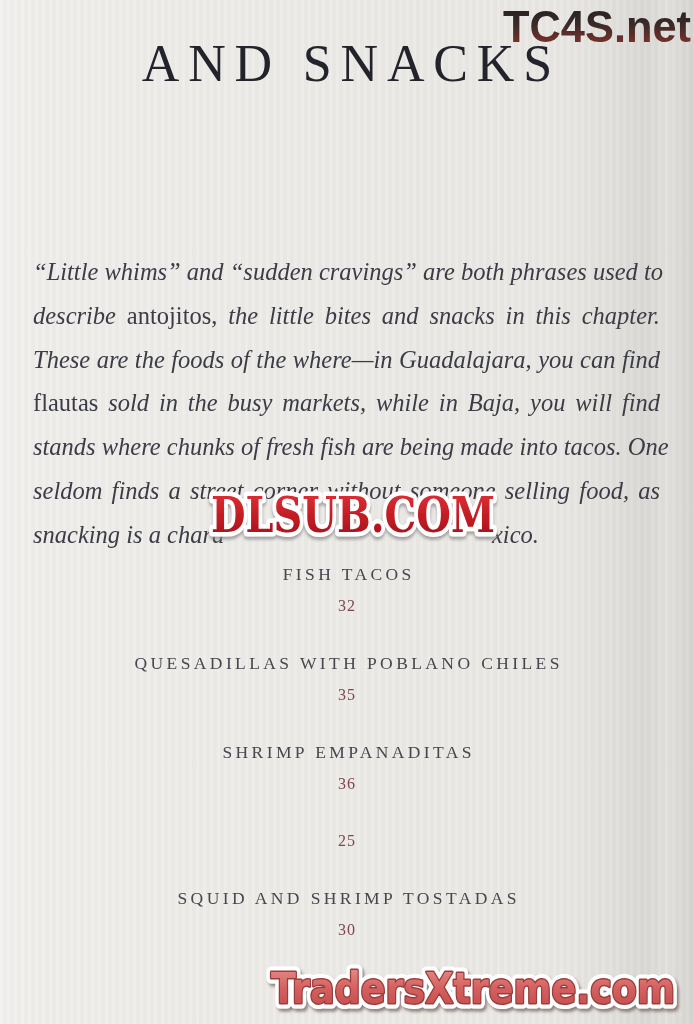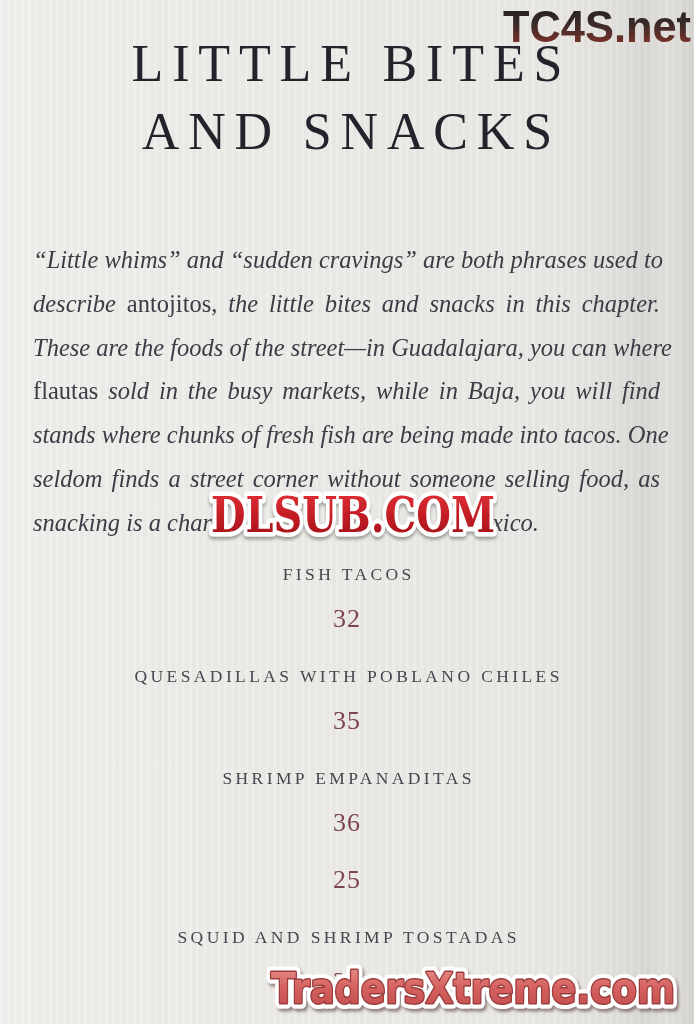--- a/index.html
+++ b/index.html
@@ -20,21 +20,21 @@
   .title {
     position: absolute; top: 30px; left: 0; right: 0;
     text-align: center;
     font-size: 52px; line-height: 68px;
     letter-spacing: 0.17em; text-indent: 0.17em;
     color: #23232c;
     font-weight: 400;
   }
   
   .para {
-    position: absolute; left: 33px; top: 238px; width: 627px;
+    position: absolute; left: 33px; top: 250px; width: 627px;
     font-style: italic;
     font-size: 24.5px;
     color: #3c3c46;
   }
   .para-line {
     height: 43.8px; line-height: 43.8px;
     text-align: justify; text-align-last: justify;
     white-space: nowrap;
   }
   .para-line.last {
@@ -48,49 +48,48 @@
     position: absolute; top: 562px; left: 0; right: 0;
     text-align: center;
   }
   .toc-item { margin-bottom: 33px; }
   .toc-label {
     font-size: 17.5px; line-height: 24px;
     letter-spacing: 3.4px; text-indent: 3.4px;
     color: #47464f;
   }
   .toc-num {
-    margin-top: 21px;
-    font-size: 26px; line-height: 24px;
+    margin-top: 8px;
+    font-size: 16px; line-height: 24px;
     letter-spacing: 1px;
     color: #7d4550;
   }
   
   .wm { position: absolute; pointer-events: none; }
   #wm-top    { left: 499px; top: 1px;   width: 196px; height: 52px; }
   #wm-mid    { left: 199px; top: 476px; width: 308px; height: 76px; }
   #wm-bottom { left: 260px; top: 957px; width: 426px; height: 64px; }
   #wm-mid text, #wm-bottom text { font-weight: bold; }
   #wm-top text { font-weight: bold; font-family: "Liberation Sans", sans-serif; }
   #wm-mid text { font-family: "DejaVu Serif", serif; }
   #wm-bottom text { font-family: "DejaVu Sans", sans-serif; }
 </style>
 </head>
 <body>
 
 <div class="page">
 
   <div class="title">
-    <div>LITTLE BITES</div>
     <div>AND SNACKS</div>
   </div>
 
   <div class="para">
       <div class="para-line"><span>“Little whims” and “sudden cravings” are both phrases used to</span></div>
       <div class="para-line"><span>describe </span><span class="roman">antojitos,</span><span> the little bites and snacks in this chapter.</span></div>
-      <div class="para-line"><span>These are the foods of the street—in Guadalajara, you can where</span></div>
+      <div class="para-line"><span>These are the foods of the where—in Guadalajara, you can find</span></div>
       <div class="para-line"><span class="roman">flautas</span><span> sold in the busy markets, while in Baja, you will find</span></div>
       <div class="para-line"><span>stands where chunks of fresh fish are being made into tacos. One</span></div>
       <div class="para-line"><span>seldom finds a street corner without someone selling food, as</span></div>
       <div class="para-line last"><span>snacking is a chara</span><span class="frag-right">xico.</span></div>
     </div>
 
   <div class="toc">
       <div class="toc-item">
         <div class="toc-label">FISH TACOS</div>
         <div class="toc-num">32</div>

